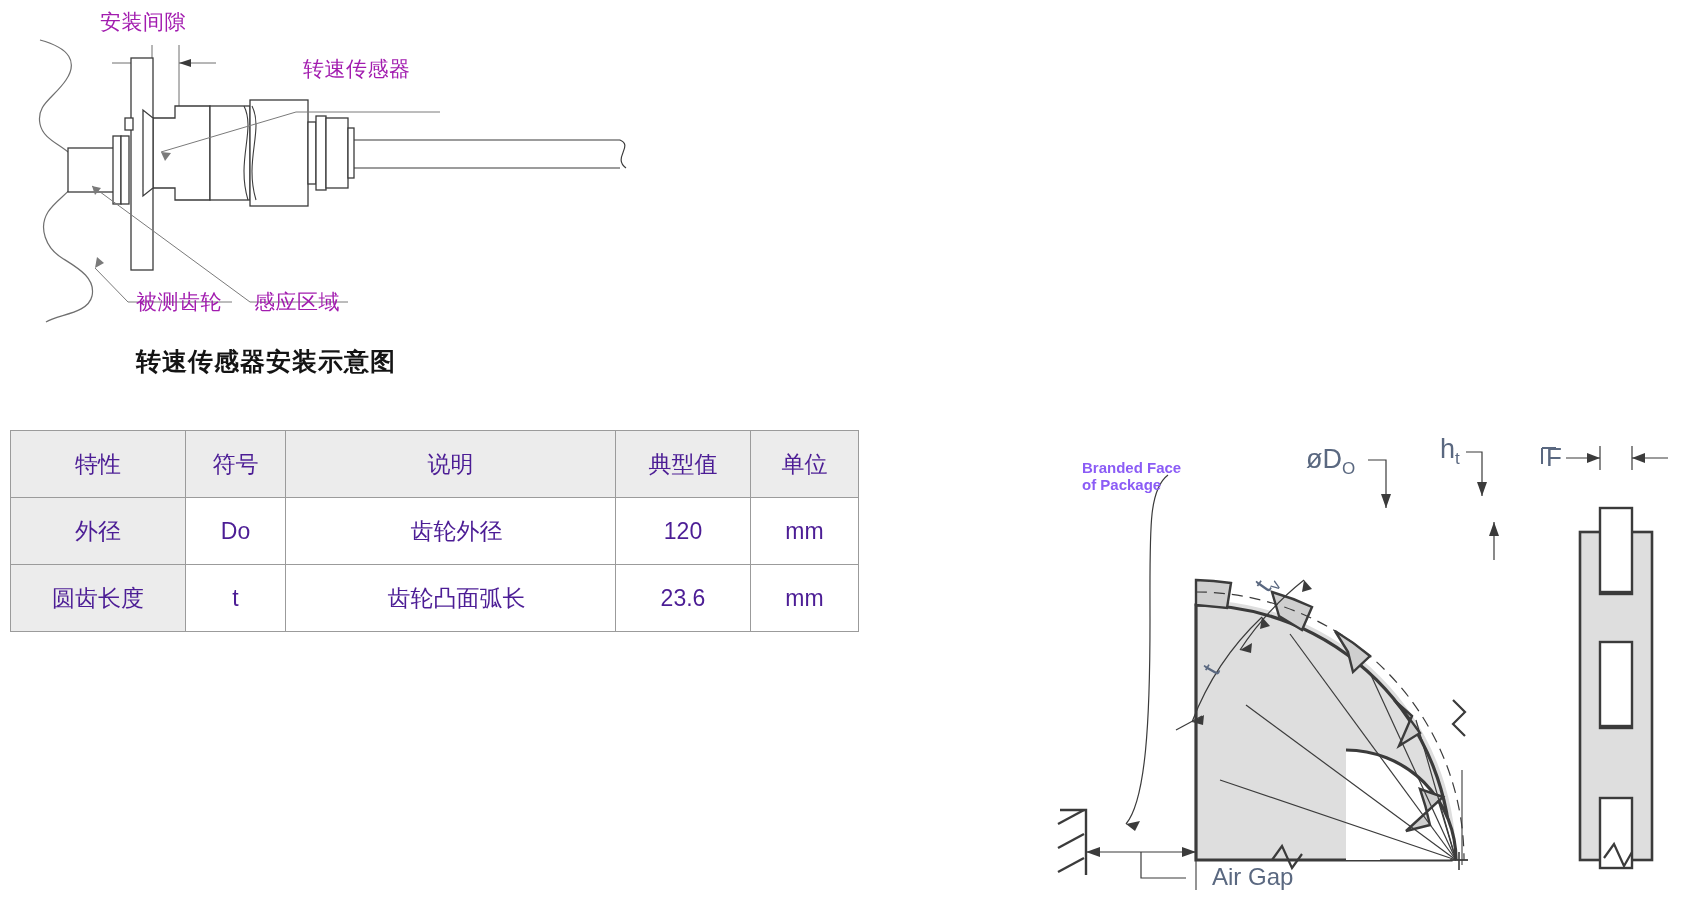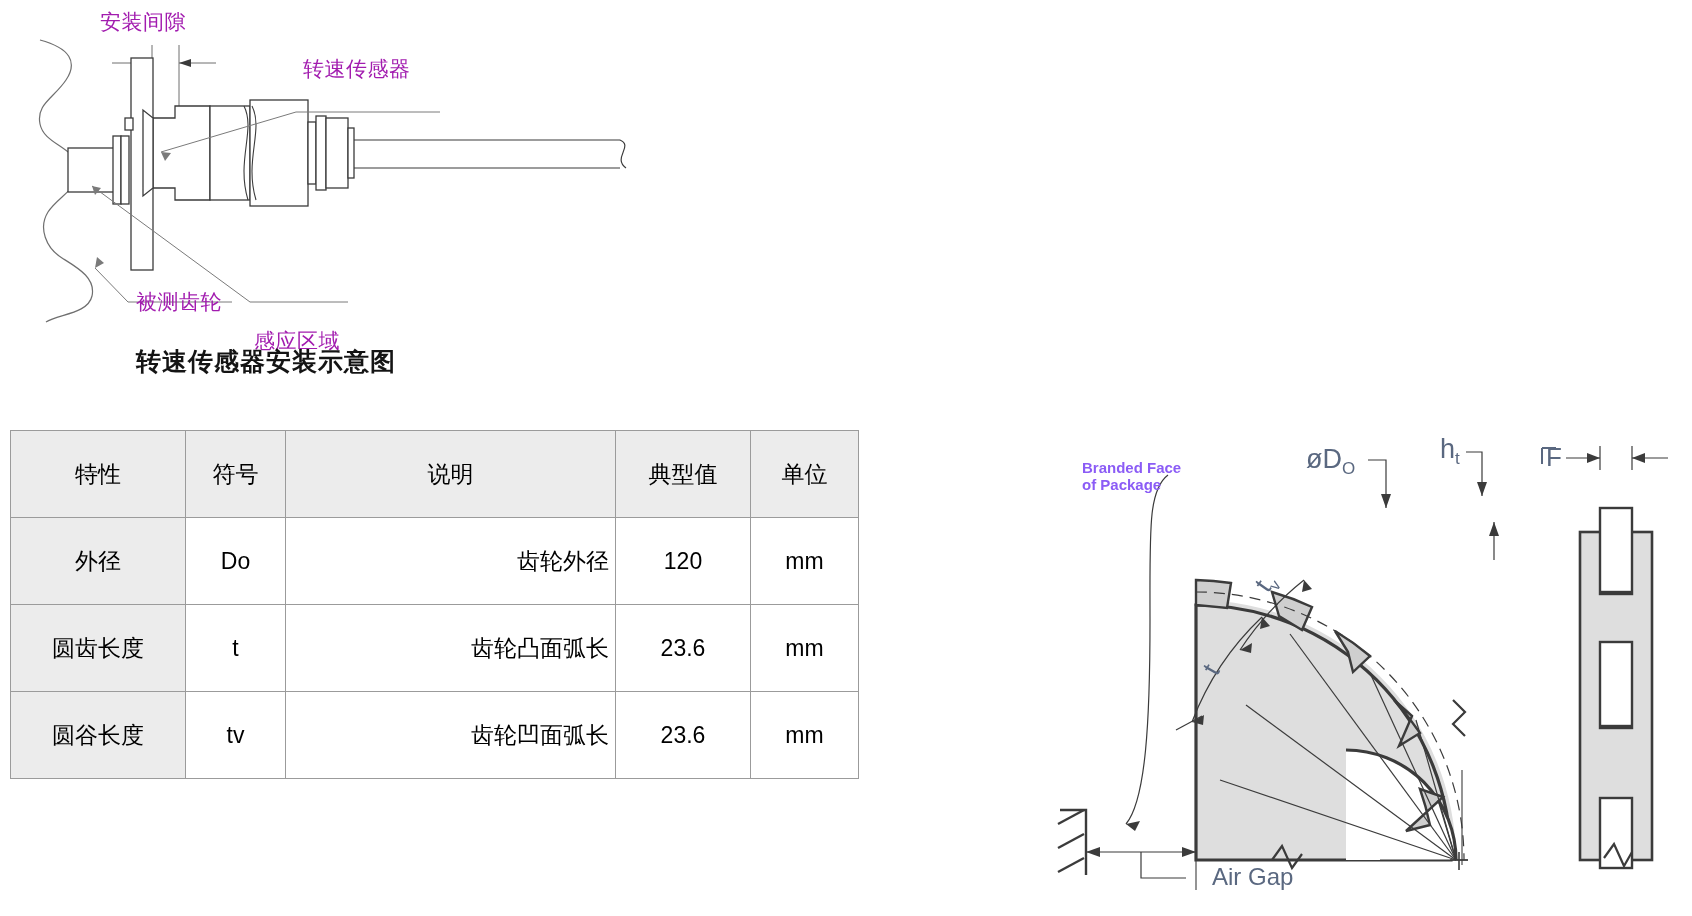--- a/index.html
+++ b/index.html
@@ -54,36 +54,36 @@
     border-collapse: collapse;
     width: 848px;
     table-layout: fixed;
     background: #fff;
   }
   table.spec th, table.spec td {
     border: 1px solid #9b9b9b;
     height: 54px;
     font-size: 23px;
     font-weight: normal;
-    color: #000000;
+    color: #4c1d95;
     text-align: center;
     vertical-align: middle;
-    padding: 16px 6px;
+    padding: 6px 6px;
     font-family: "Liberation Sans", "DejaVu Sans", sans-serif;
     margin-left: 23px;
   }
   table.spec thead th {
     background: #ececec;
     font-size: 23px;
   }
   table.spec tbody td.charcol {
     background: #ececec;
   }
   table.spec td.descol {
-    text-align: right;
+    text-align: center;
     padding-left: 18px;
   }
   col.c-char { width: 175px; }
   col.c-sym  { width: 100px; }
   col.c-desc { width: 330px; }
   col.c-val  { width: 135px; }
   col.c-unit { width: 108px; }
 
   
   #gear-diagram {
@@ -167,21 +167,21 @@
         <path d="M 161 152 l 10 1 l -6 8 z" fill="#7a7a7a" stroke="none"></path>
       </g>
     </svg>
 
     <div class="abs cn-label" style="left:100px; top:8px;">安装间隙</div>
 
     <div class="abs cn-label" style="left:303px; top:55px;">转速传感器</div>
 
     <div class="abs cn-label" style="left:136px; top:288px;">被测齿轮</div>
 
-    <div class="abs cn-label" style="left:254px; top:288px;margin-top:39px;">感应区域</div>
+    <div class="abs cn-label" style="left:254px; top:288px;">感应区域</div>
 
     <div class="abs diagram-caption" style="left:136px; top:345px;font-weight:bold;">转速传感器安装示意图</div>
   </div>
 
   <div id="spec-table-wrap">
     <table class="spec">
       <colgroup>
         <col class="c-char">
           <col class="c-sym">
           <col class="c-desc">
@@ -205,27 +205,20 @@
           <td>120</td>
           <td>mm</td>
         </tr>
         <tr>
           <td class="charcol">圆齿长度</td>
           <td>t</td>
           <td class="descol">齿轮凸面弧长</td>
           <td>23.6</td>
           <td>mm</td>
         </tr>
-        <tr>
-          <td class="charcol">圆谷长度</td>
-          <td>tv</td>
-          <td class="descol">齿轮凹面弧长</td>
-          <td>23.6</td>
-          <td>mm</td>
-        </tr>
       </tbody>
     </table>
   </div>
 
   <div id="gear-diagram">
     <svg width="692" height="480" viewBox="0 0 692 480" xmlns="http://www.w3.org/2000/svg">
 
       <g>
 
         <path d="M 196 440 L 196 180

